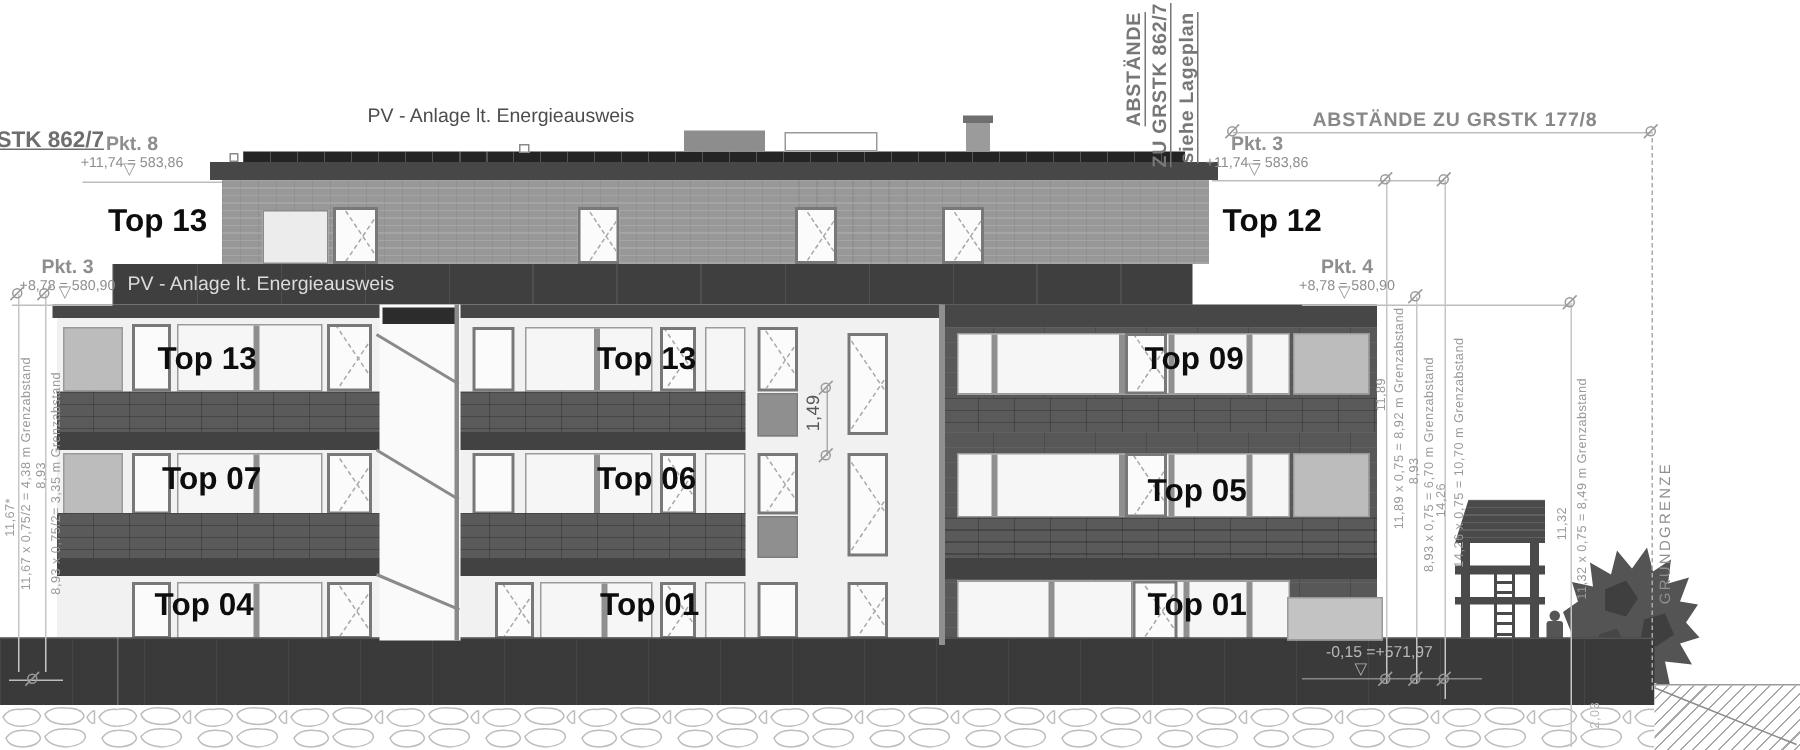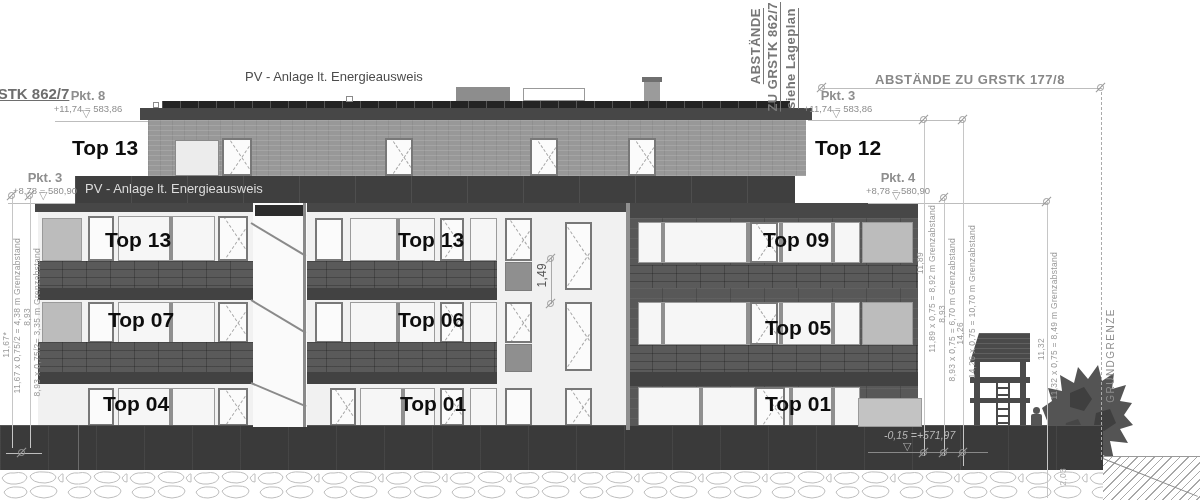--- a/index.html
+++ b/index.html
@@ -16,21 +16,21 @@
   .pkt-name{font-weight:bold;font-size:13px;}
   .pkt-val{font-size:9.5px;}
   .tri{color:#9a9a9a;font-size:11px;line-height:1;z-index:25;}
   .abst177{font-weight:bold;font-size:13px;color:#888;letter-spacing:.5px;white-space:nowrap;}
   .vtext{writing-mode:vertical-rl;transform:rotate(180deg);font-size:8.5px;color:#999;
          white-space:nowrap;letter-spacing:.3px;z-index:26;}
   .vtext.big{font-size:12px;color:#555;}
   .vtext.bold{font-weight:bold;font-size:13px;color:#777;text-decoration:underline;letter-spacing:.5px;}
   .vtext.gg{font-size:10px;color:#8e8e8e;letter-spacing:1.5px;}
   .vtext.lt{color:#b5b5b5;}
-  .lvl-txt{font-size:10.5px;color:#b8b8b8;white-space:nowrap;z-index:25;font-style:italic;}
+  .lvl-txt{font-size:10.5px;color:#b8b8b8;white-space:nowrap;z-index:25;}
   
   .hline{height:0;border-top:1px solid #bdbdbd;z-index:24;}
   .vline{width:0;border-left:1px solid #c6c6c6;z-index:24;}
   .vdash{width:0;border-left:1px dashed #aaa;z-index:24;}
   .mk{width:7px;height:7px;border:1px solid #9a9a9a;border-radius:50%;z-index:25;}
   .mk::before{content:"";position:absolute;left:-4px;top:2px;width:13px;border-top:1px solid #9a9a9a;transform:rotate(-45deg);}
   
   .pvstrip{background:#242424;background-image:repeating-linear-gradient(to right,rgba(255,255,255,.22) 0 1px,transparent 1px 18px);}
   .slab{background:#474747;}
   .attic{background-color:#989898;background-image:

